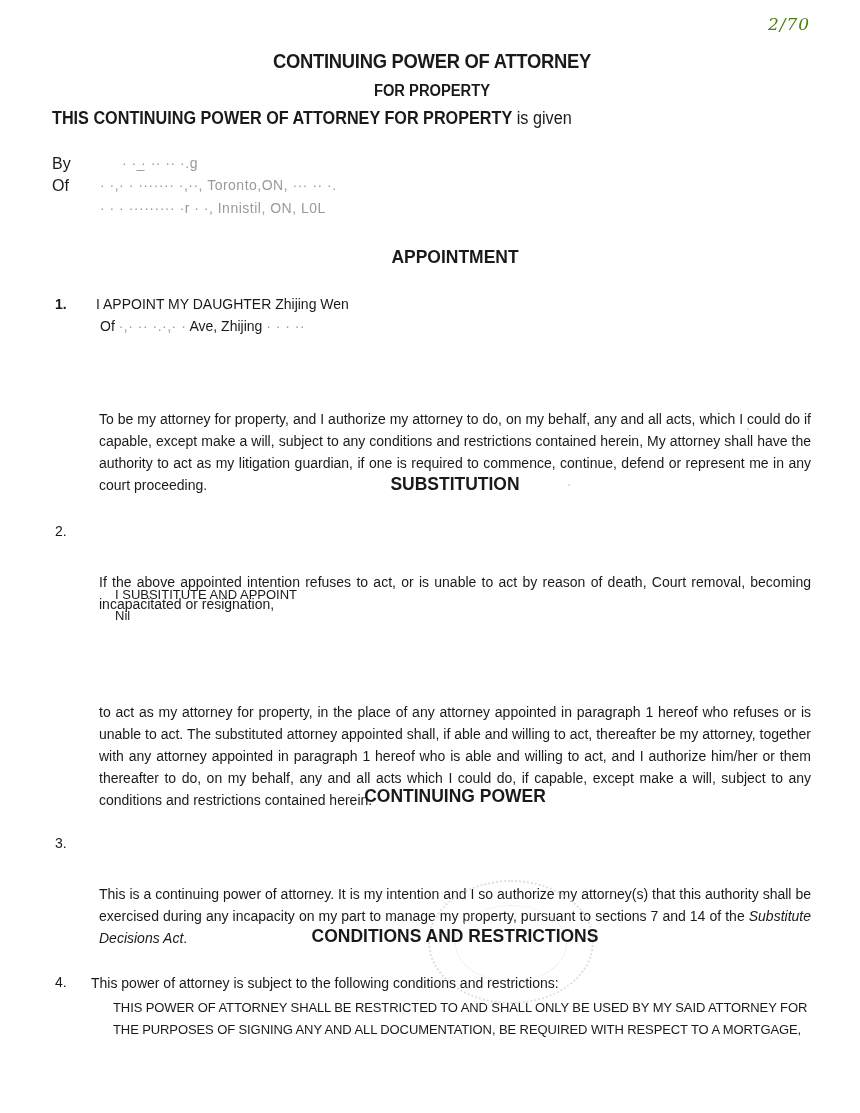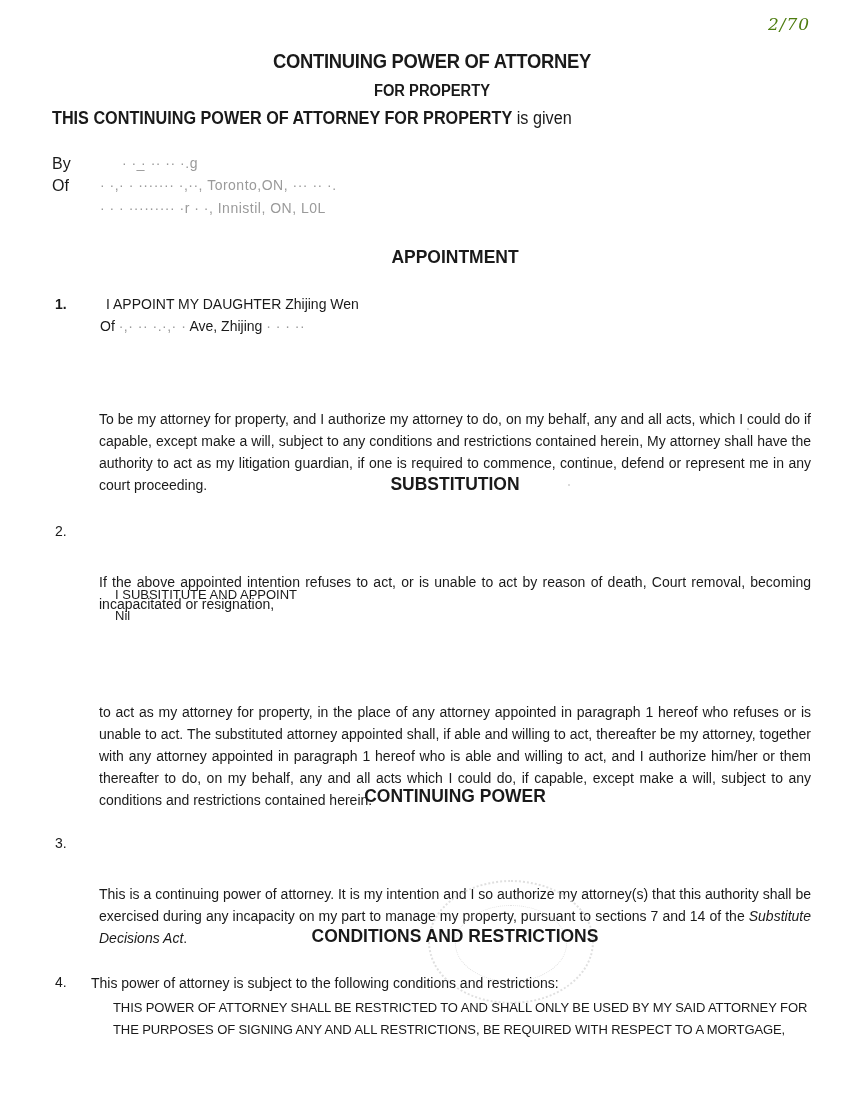--- a/index.html
+++ b/index.html
@@ -42,21 +42,21 @@
   </div>
 
   <div class="abs label" style="left:52px; top:155px;">By</div>
   <div class="abs redacted" style="left:122px; top:155px;">·  · ̲·  ·· ·· ·.g</div>
   <div class="abs label" style="left:52px; top:177px;">Of</div>
   <div class="abs redacted" style="left:100px; top:177px;">·  ·,· ·  ·······  ·,··, Toronto,ON, ··· ··   ·.</div>
   <div class="abs redacted" style="left:100px; top:200px;">·  ·  · ·········  ·r · ·, Innistil, ON, L0L</div>
 
   <div class="abs h" style="top:246px;">APPOINTMENT</div>
   <div class="abs num bold" style="top:296px;">1.</div>
-  <div class="abs line" style="left:106px; top:296px;">I APPOINT MY DAUGHTER Zhijing Wen</div>
+  <div class="abs line" style="left:96px; top:296px;">I APPOINT MY DAUGHTER Zhijing Wen</div>
   <div class="abs line" style="left:100px; top:318px;">
     <span>Of </span><span class="redacted">·,·   ·· ·.·,·  ·</span><span> Ave, Zhijing </span><span class="redacted">·  · ·  ··</span>
   </div>
   <div class="abs para" style="top:360px;">To be my attorney for property, and I authorize my attorney to do, on my behalf, any and all acts, which I could do if capable, except make a will, subject to any conditions and restrictions contained herein, My attorney shall have the authority to act as my litigation guardian, if one is required to commence, continue, defend or represent me in any court proceeding.</div>
 
   <div class="abs h" style="top:473px;">SUBSTITUTION</div>
   <div class="abs num" style="top:523px;">2.</div>
   <div class="abs para" style="top:523px;">If the above appointed intention refuses to act, or is unable to act by reason of death, Court removal, becoming incapacitated or resignation,</div>
   <div class="abs line boldcaps" style="left:99px; top:587px; font-size:13px;">I SUBSITITUTE AND APPOINT</div>
   <div class="abs line boldcaps" style="left:99px; top:608px; font-size:13px;">Nil</div>
@@ -66,17 +66,17 @@
   <div class="abs num" style="top:835px;">3.</div>
   <div class="abs para" style="top:835px;"><span>This is a continuing power of attorney. It is my intention and I so authorize my attorney(s) that this authority shall be exercised during any incapacity on my part to manage my property, pursuant to sections 7 and 14 of the </span><i>Substitute Decisions Act</i><span>.</span></div>
 
   <div class="abs seal"></div>
   <div class="abs seal-inner"></div>
 
   <div class="abs h" style="top:925px;">CONDITIONS AND RESTRICTIONS</div>
   <div class="abs num" style="top:974px;">4.</div>
   <div class="abs line" style="left:91px; top:975px;">This power of attorney is subject to the following conditions and restrictions:</div>
   <div class="abs line boldcaps" style="left:97px; top:1000px; font-size:13px; letter-spacing:-0.1px;">THIS POWER OF ATTORNEY SHALL BE RESTRICTED TO AND SHALL ONLY BE USED BY MY SAID ATTORNEY FOR</div>
-  <div class="abs line boldcaps" style="left:97px; top:1022px; font-size:13px; letter-spacing:-0.1px;">THE PURPOSES OF SIGNING ANY AND ALL RESTRICTIONS, BE REQUIRED WITH RESPECT TO A MORTGAGE,</div>
+  <div class="abs line boldcaps" style="left:97px; top:1022px; font-size:13px; letter-spacing:-0.1px;">THE PURPOSES OF SIGNING ANY AND ALL DOCUMENTATION, BE REQUIRED WITH RESPECT TO A MORTGAGE,</div>
 
   <div class="abs speck" style="left:747px; top:428px;"></div>
   <div class="abs speck" style="left:568px; top:484px;"></div>
 </div>
 
 </body></html>

